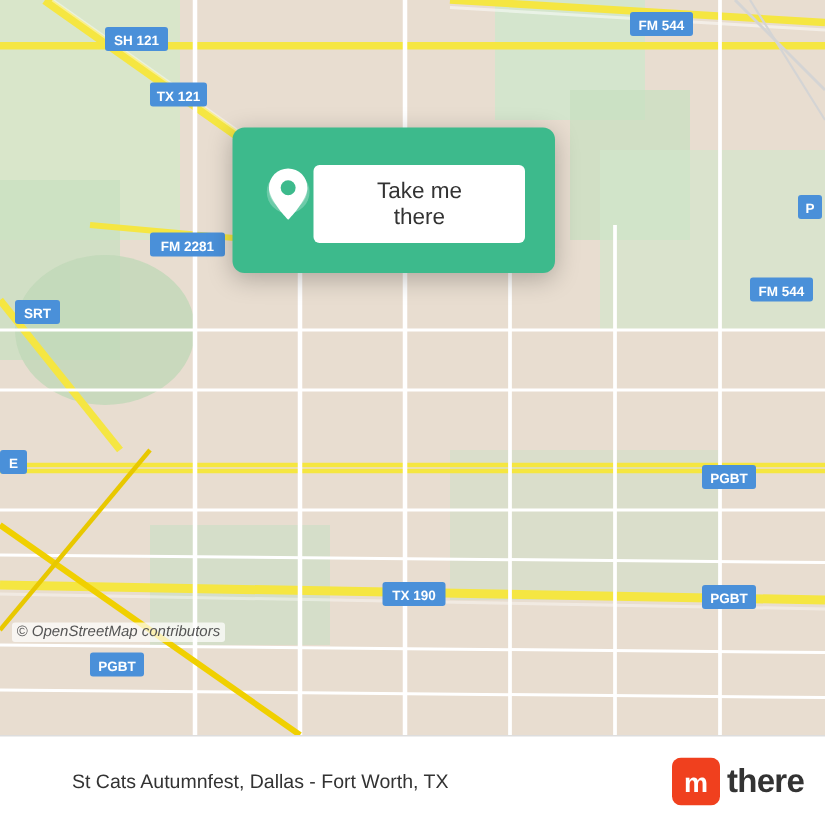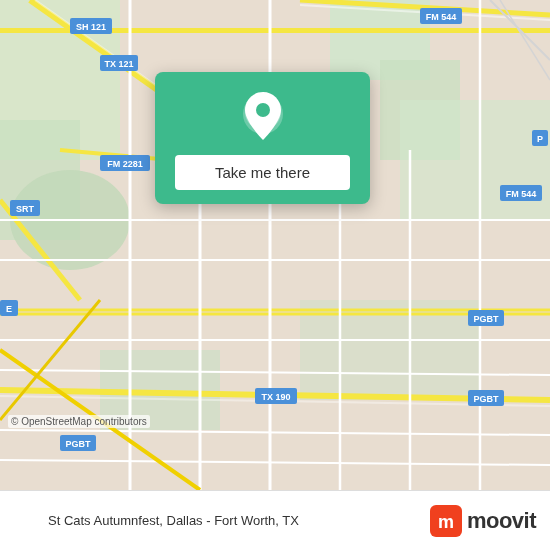--- a/index.html
+++ b/index.html
@@ -21,27 +21,26 @@
 
     
     #map-svg {
       width: 100%;
       height: 100%;
     }
 
     
     #location-card {
       position: absolute;
-      top: 72px;
+      top: 85px;
       left: 155px;
       width: 215px;
       background: #3dba8c;
       border-radius: 8px;
       display: flex;
-      flex-direction: column;
       align-items: center;
       padding: 18px 20px 14px 20px;
       box-shadow: 0 4px 16px rgba(0,0,0,0.25);
     }
 
     #pin-icon {
       width: 48px;
       height: 55px;
       margin-bottom: 10px;
     }
@@ -96,20 +95,21 @@
 
     #copyright {
       position: absolute;
       bottom: 62px;
       left: 8px;
       font-size: 10px;
       color: #555;
       background: rgba(255,255,255,0.7);
       padding: 1px 3px;
       border-radius: 2px;
+      font-style: italic;
     }
   </style>
 </head>
 <body>
 
 <div id="map-container">
   
   <svg id="map-svg" viewBox="0 0 550 490" xmlns="http://www.w3.org/2000/svg">
 
     <rect width="550" height="490" fill="#e8ddd0"></rect>
@@ -218,15 +218,15 @@
 
 <div id="bottom-bar">
   <div id="event-info">St Cats Autumnfest, Dallas - Fort Worth, TX</div>
 
   <div id="moovit-logo">
 
     <svg id="moovit-icon" viewBox="0 0 32 32" xmlns="http://www.w3.org/2000/svg">
       <rect width="32" height="32" rx="6" fill="#f0401e"></rect>
       <text x="16" y="23" text-anchor="middle" font-size="18" font-weight="bold" fill="white">m</text>
     </svg>
-    <span id="moovit-text">moovit</span>
+    <span id="moovit-text">there</span>
   </div>
 </div>
 
 </body></html>

